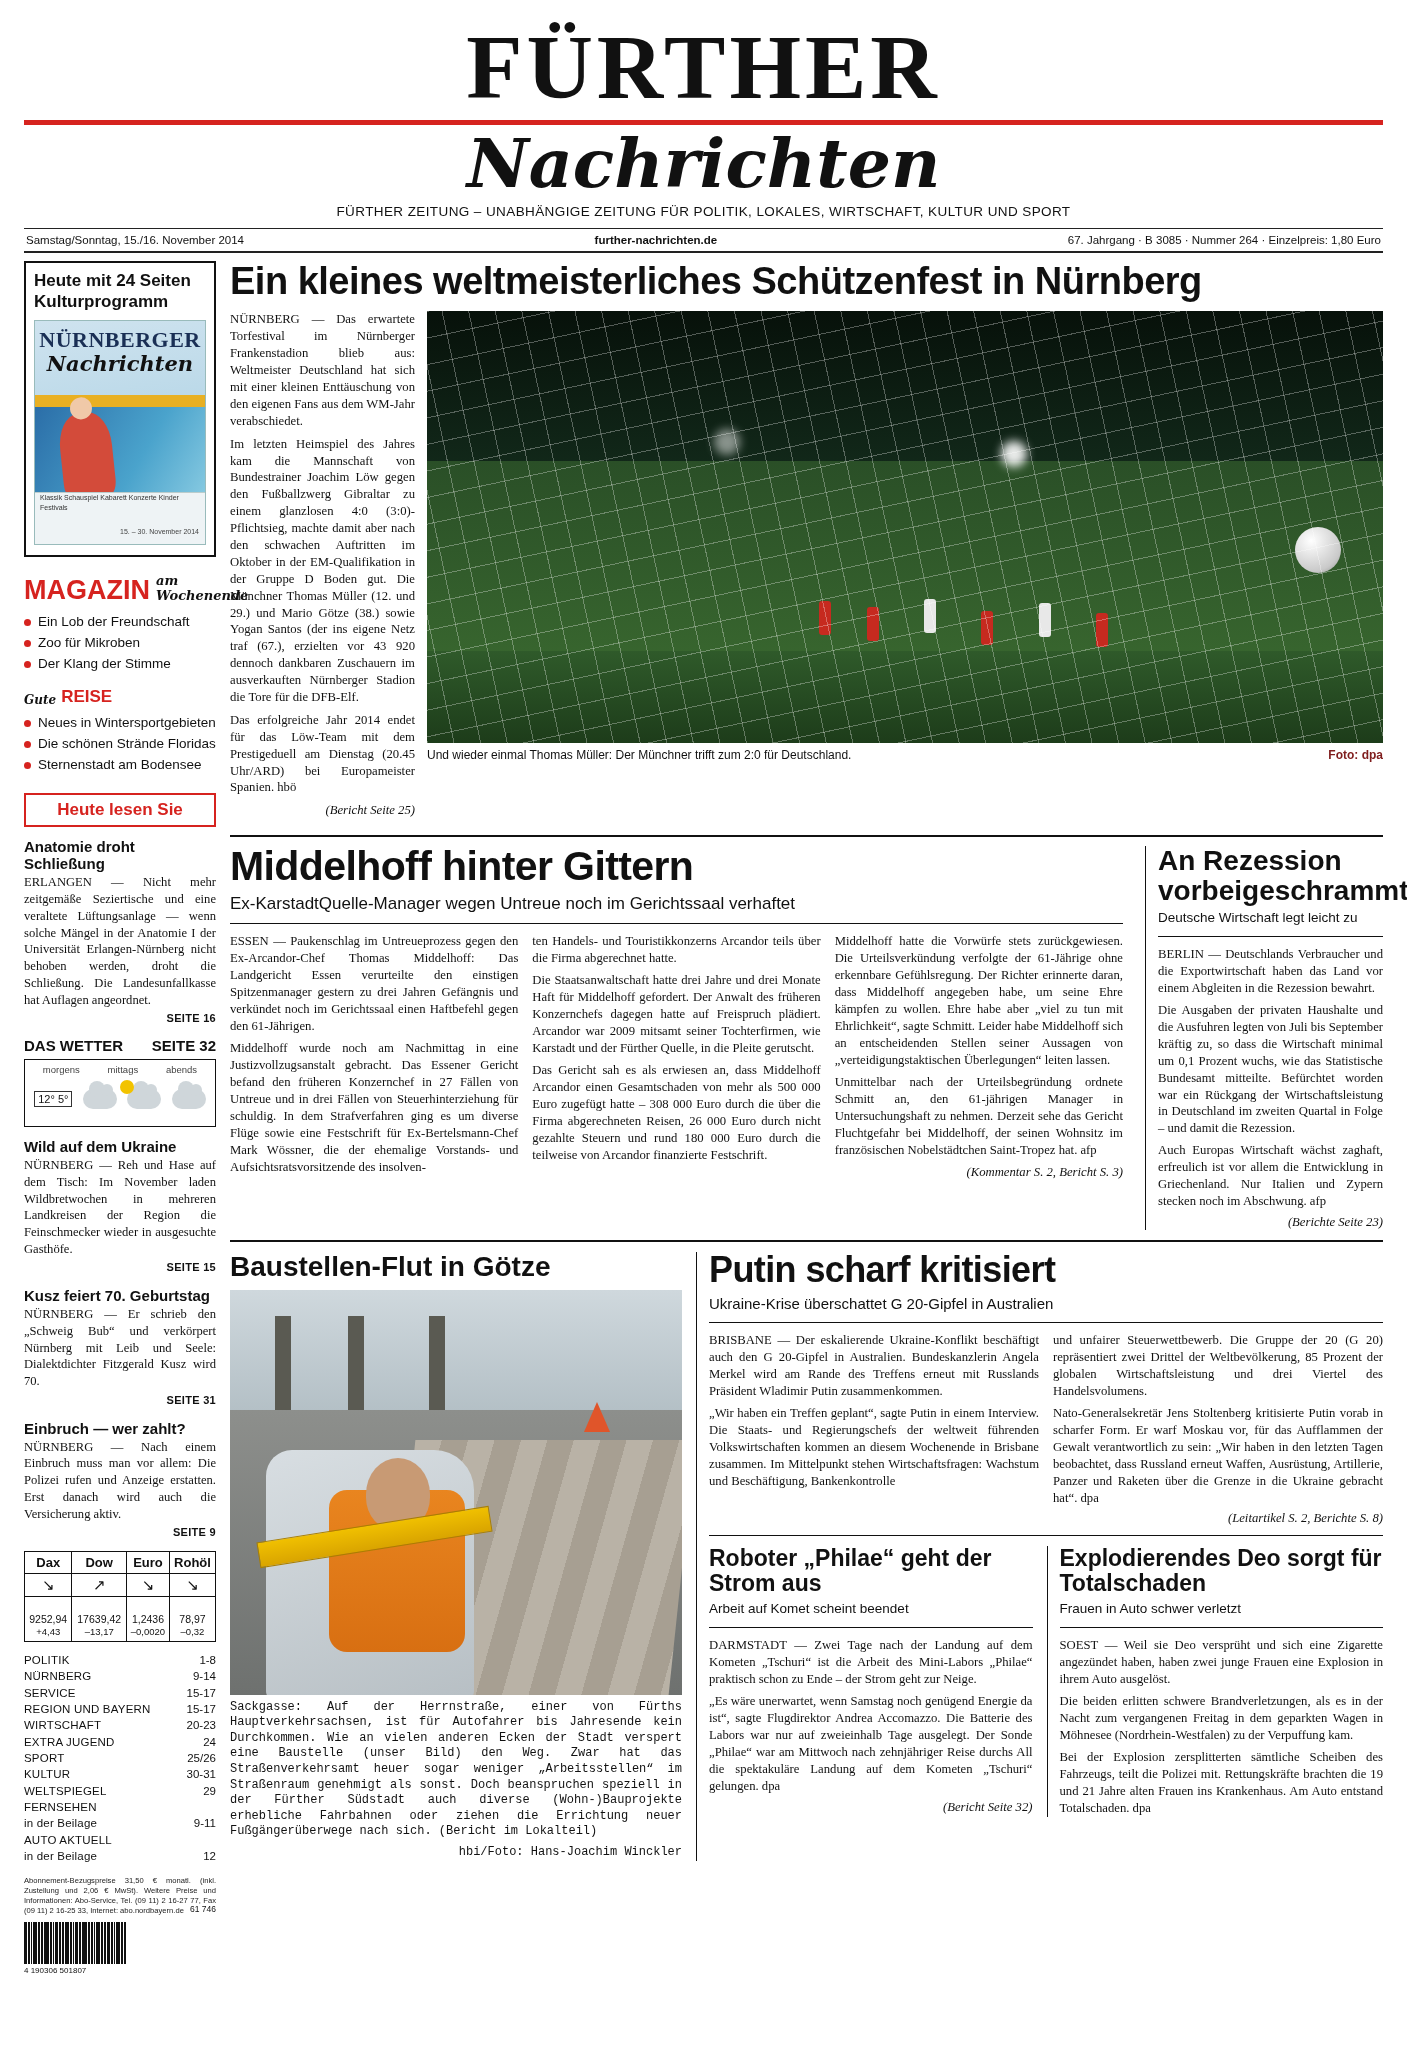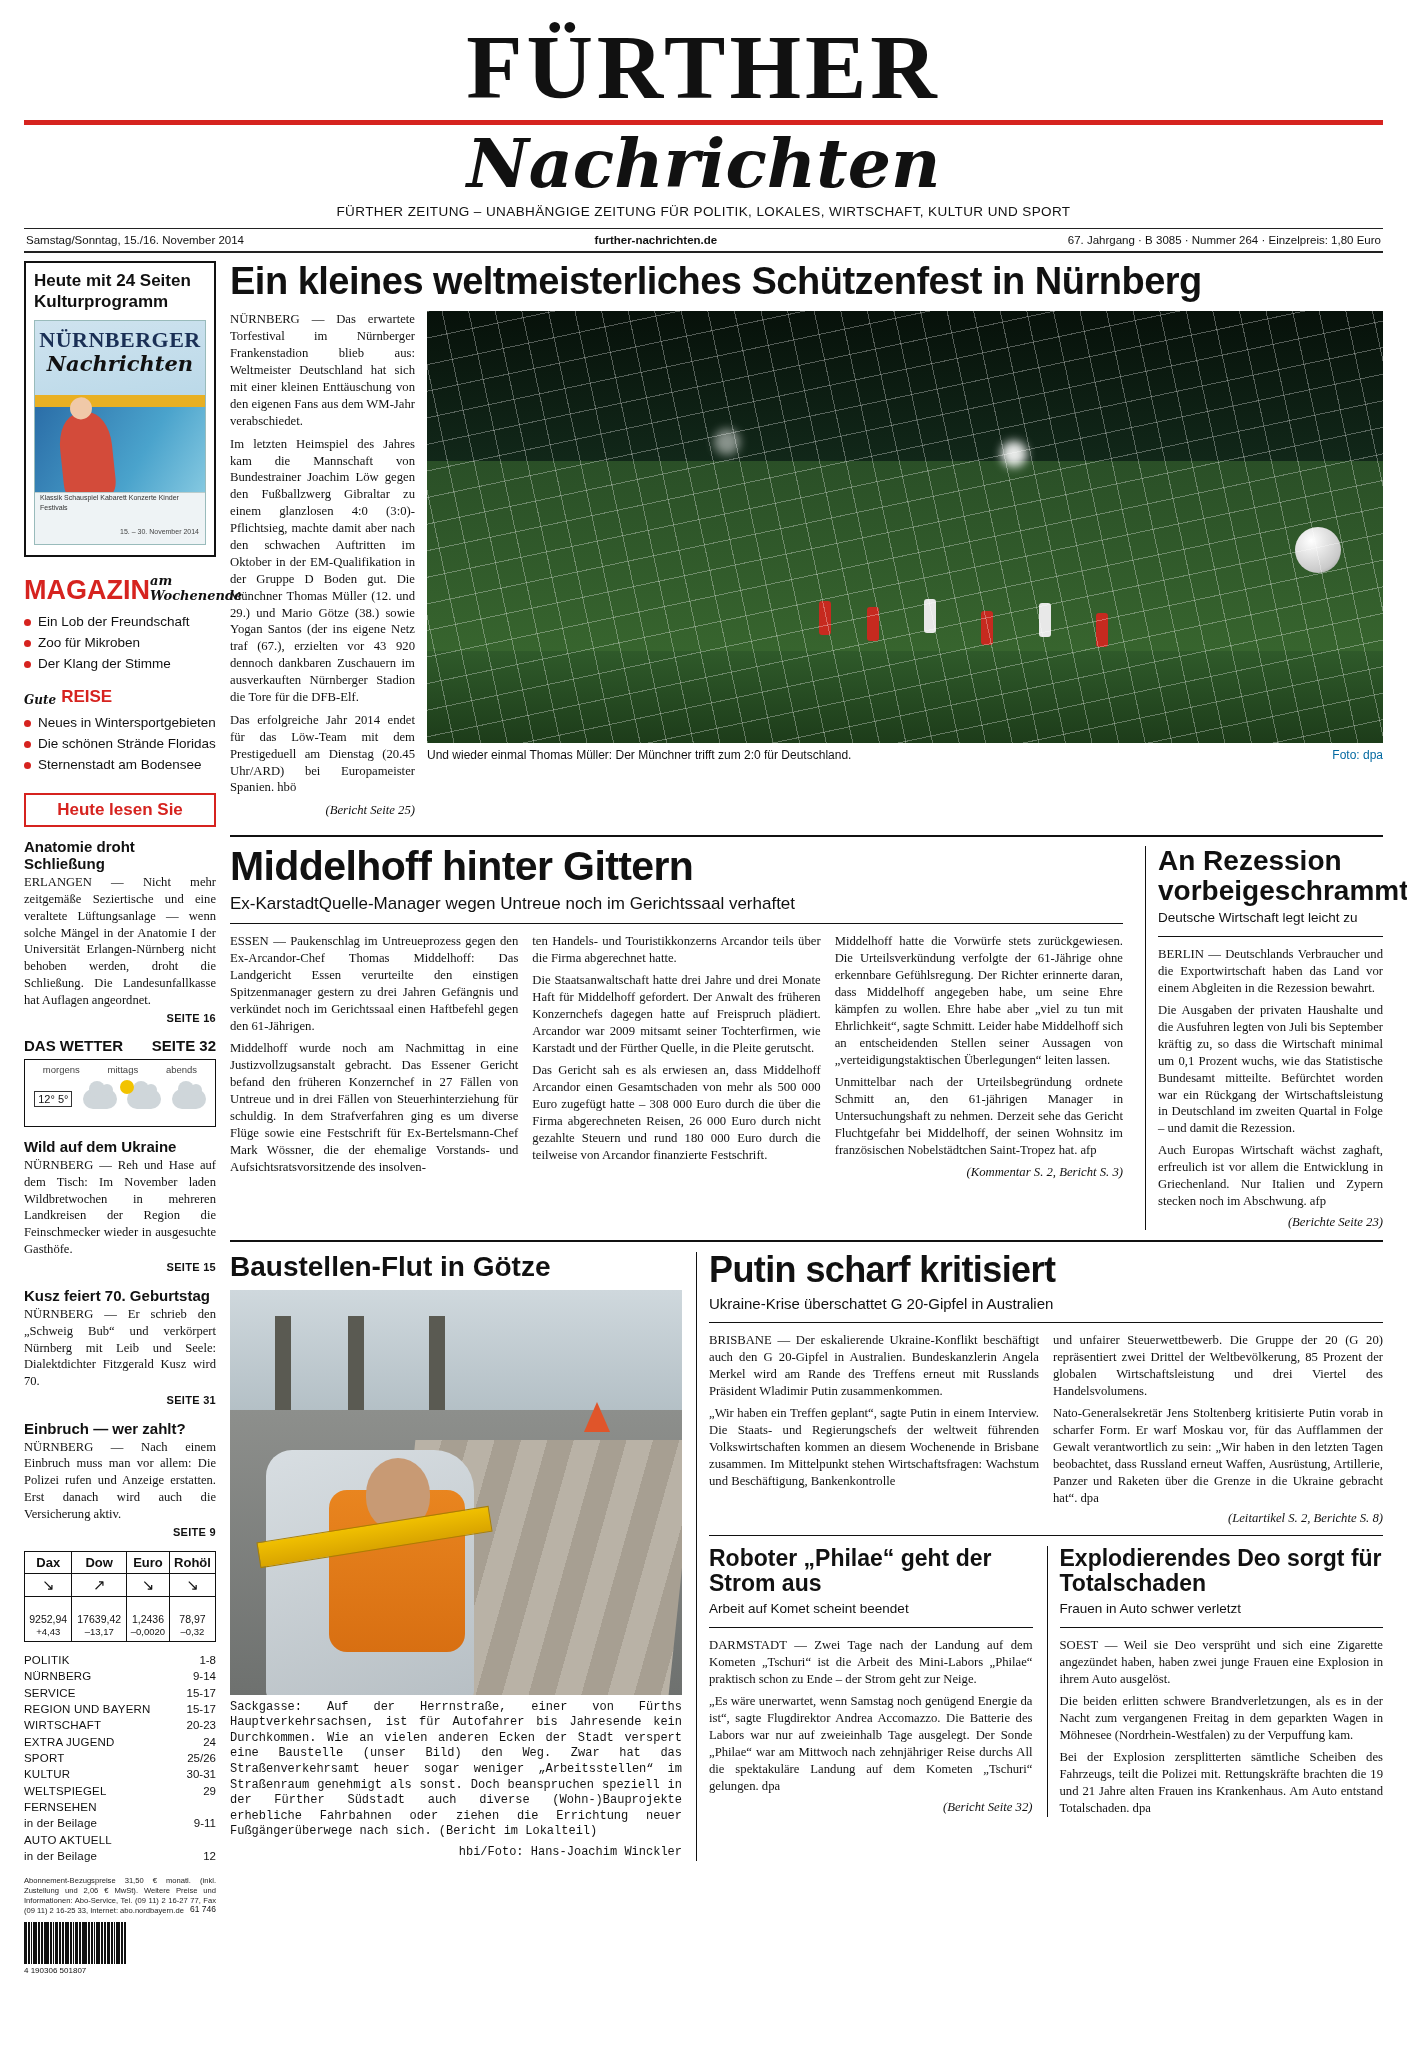--- a/index.html
+++ b/index.html
@@ -98,21 +98,21 @@
   }
   .mag-cover .mc-foot span {
     display:block; font-family:"Liberation Sans",sans-serif; font-size:7px;
     color:#333; padding-left:5px; line-height:1.5;
   }
   .mag-cover .mc-foot .rt { position:absolute; right:6px; bottom:6px; font-size:7px; color:#444;}
 
   .magazin-head {
     font-family:"Liberation Sans", sans-serif; font-weight:bold;
     color:#d6231f; font-size:27px; margin-top:16px; letter-spacing:0px;
-    display:flex; align-items:flex-end; 
+    display:flex; align-items:flex-end; gap:6px;
   }
   .magazin-head .mh-script {
     font-family:"DejaVu Serif", serif; font-style:italic; font-weight:bold;
     color:#111; font-size:13px; margin-bottom:3px;
   }
   .bullet-list { list-style:none; margin:6px 0 0 0; padding:0; }
   .bullet-list li {
     font-family:"Liberation Sans", sans-serif; font-size:13.5px;
     line-height:1.55; padding-left:14px; position:relative;
   }
@@ -188,21 +188,21 @@
   }
   .ph-ball { position:absolute; right:42px; top:216px; width:46px; height:46px; border-radius:50%;
      background:radial-gradient(circle at 35% 30%, #fff, #c9c9c9 70%, #888);}
   .ph-player { position:absolute; width:12px; height:34px; background:#c62a1f; border-radius:3px;}
   .ph-player.w { background:#e8e8e8; }
   .ph-light { position:absolute; width:26px; height:26px; border-radius:50%; background:#fff; filter:blur(5px); opacity:.9;}
   .photo-cap {
     display:flex; justify-content:space-between; gap:10px;
     font-family:"Liberation Sans",sans-serif; font-size:12px; margin-top:5px;
   }
-  .photo-cap .credit { white-space:nowrap; color:#0369a1;}
+  .photo-cap .credit { white-space:nowrap; color:#7f1d1d;font-weight:bold;}
   .rule-thick { height:2px; background:#111;}
 
   .main-cols { display:flex; gap:22px; margin-top:9px; }
   .mc-wide { flex:1 1 auto; }
   .mc-right { width:238px; flex:0 0 238px; border-left:1px solid #111; padding-left:12px;}
 
   .hl-xl { font-family:"Liberation Sans",sans-serif; font-weight:bold; font-size:41px; line-height:1.02; letter-spacing:-0.6px;}
   .hl-sub { font-family:"Liberation Sans",sans-serif; font-size:17px; line-height:1.2; margin-top:6px;}
   .hl-m { font-family:"Liberation Sans",sans-serif; font-weight:bold; font-size:28px; line-height:1.05;}
   .hl-s { font-family:"Liberation Sans",sans-serif; font-weight:bold; font-size:23px; line-height:1.08;}

